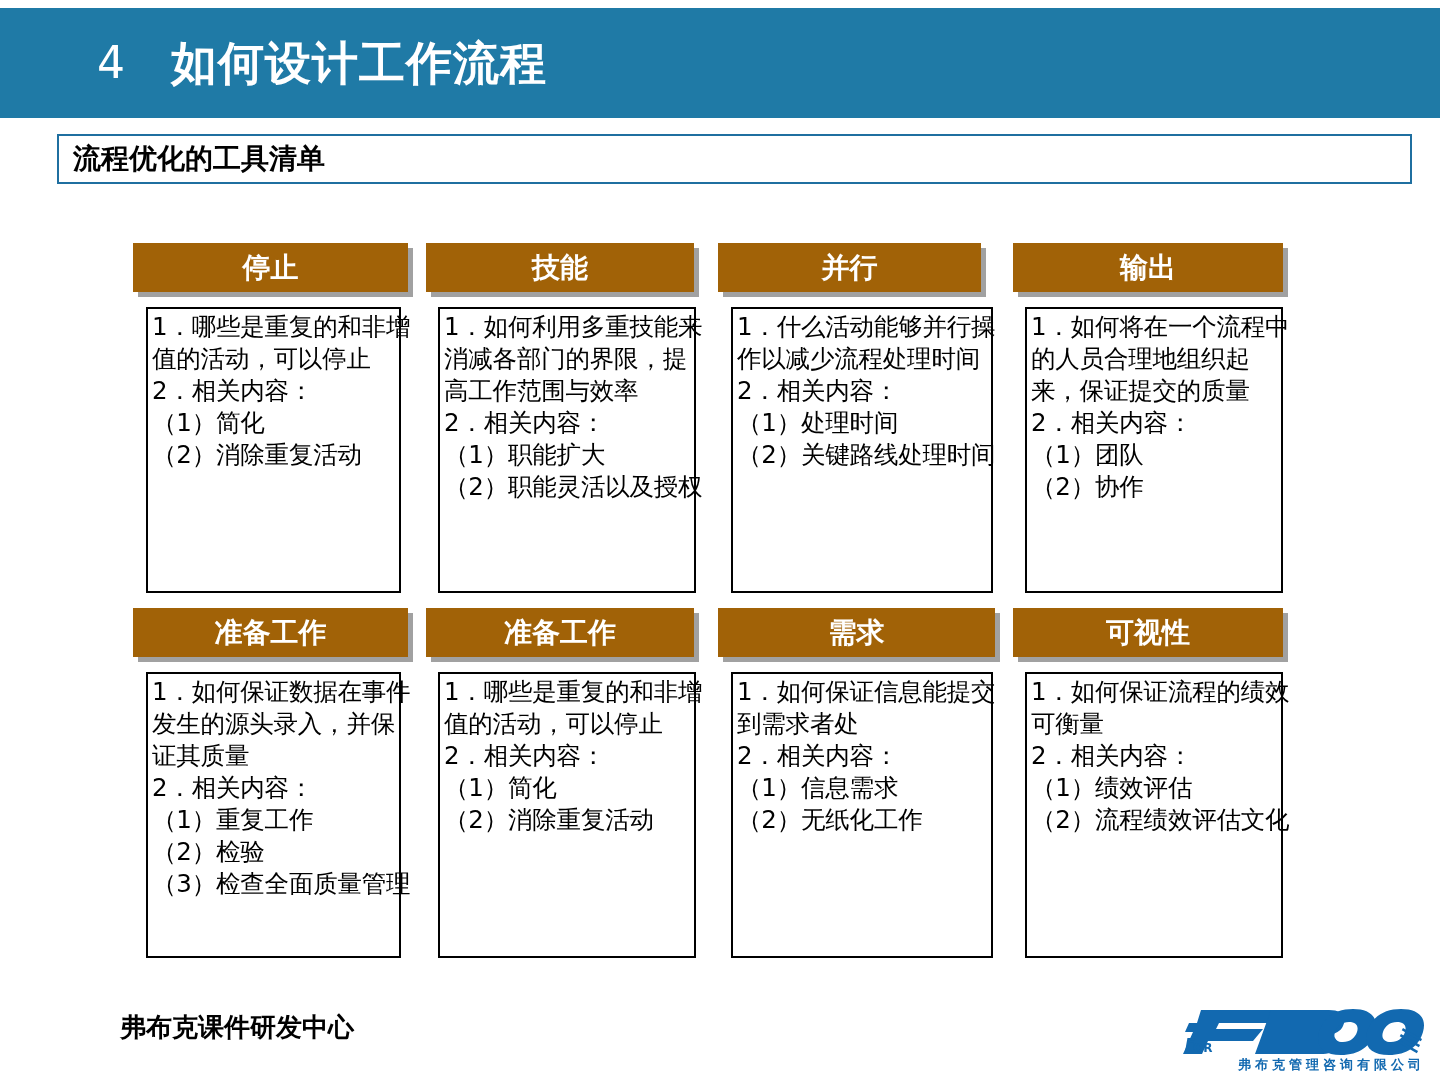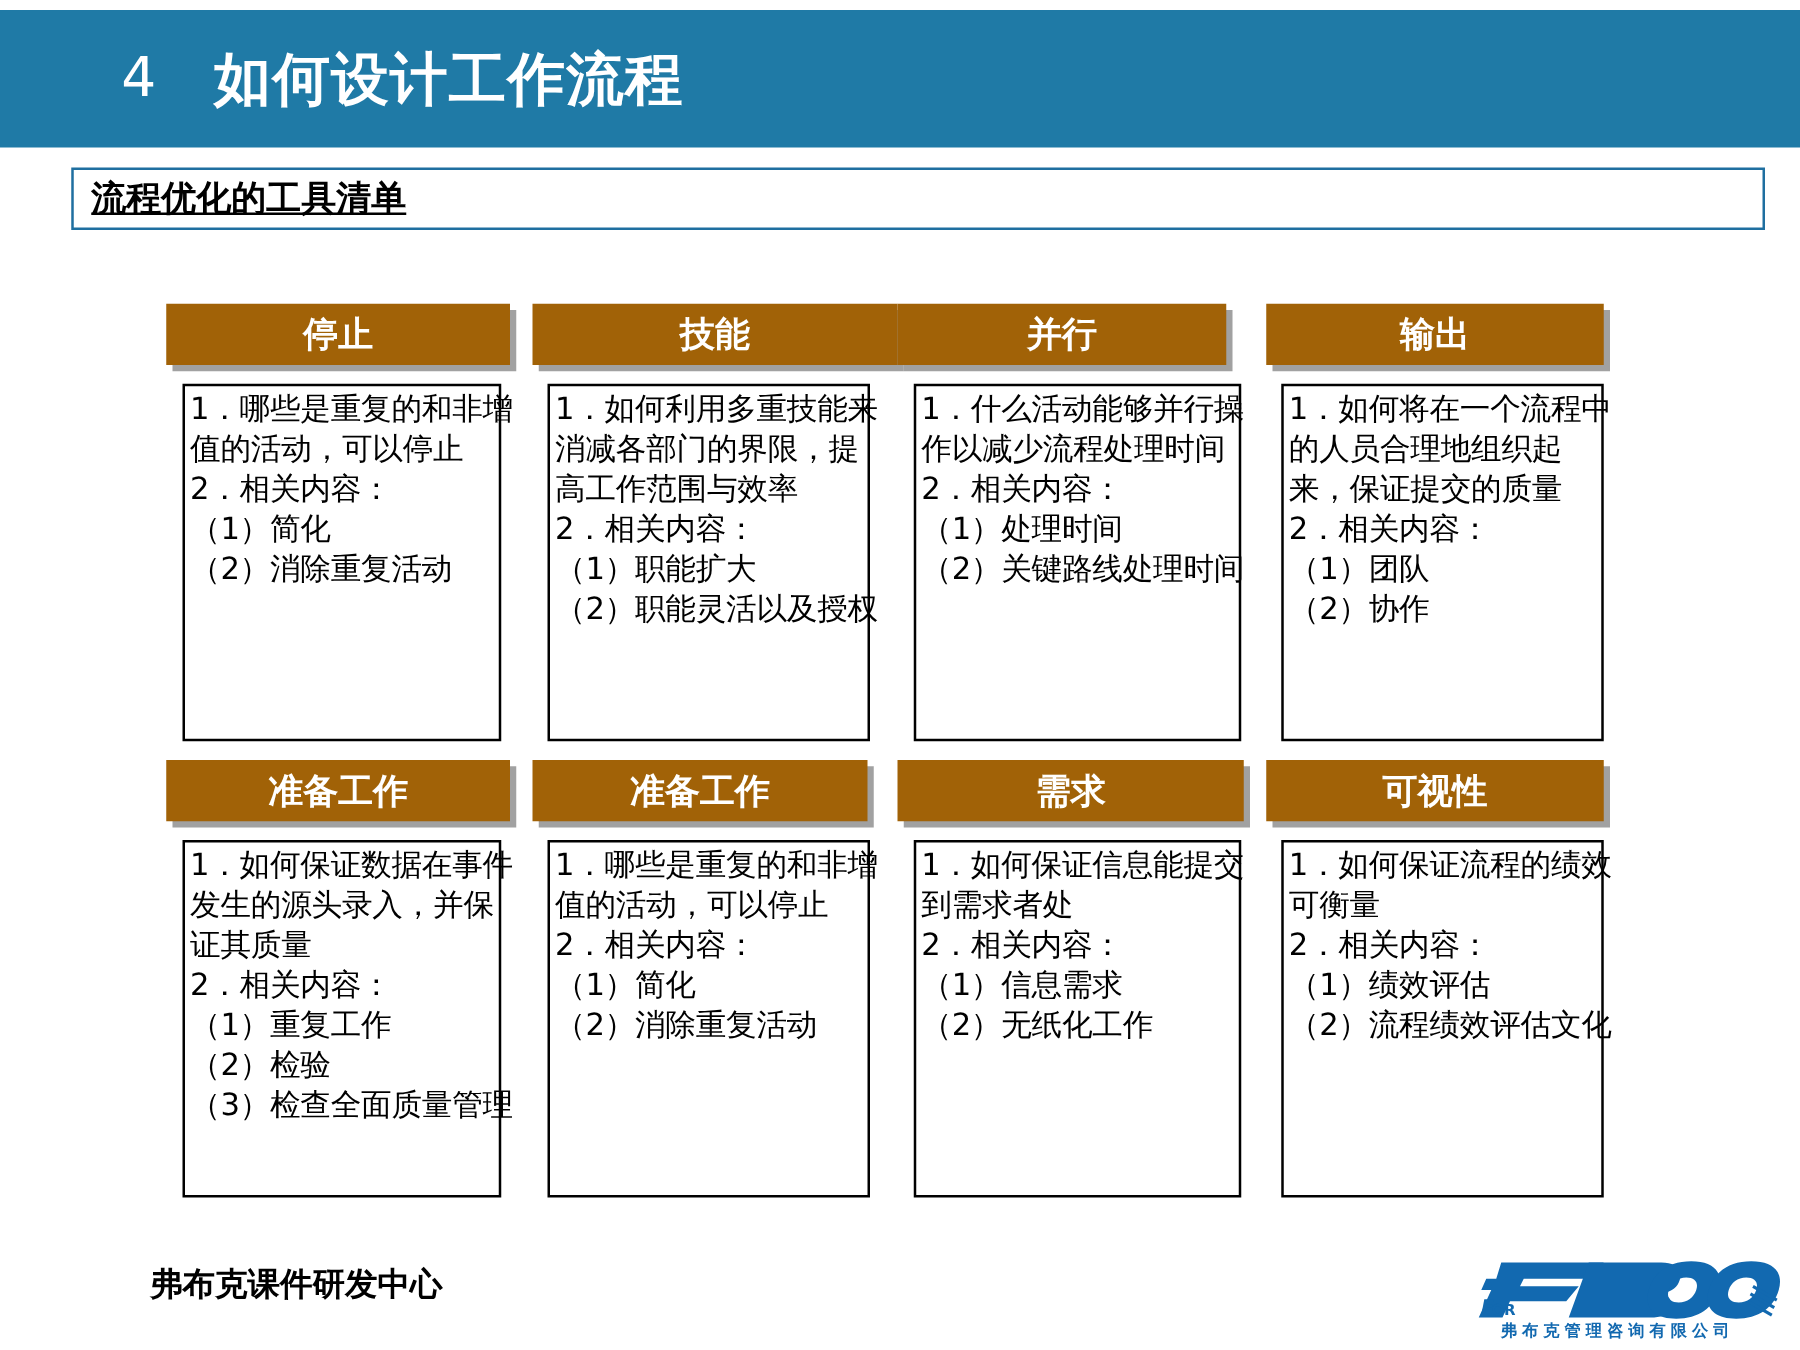--- a/index.html
+++ b/index.html
@@ -46,21 +46,20 @@
   #subtitle-box {
     position: absolute;
     left: 57px;
     top: 134px;
     width: 1355px;
     height: 50px;
     border: 2px solid #1f6fa0;
     box-sizing: border-box;
     display: flex;
     align-items: center;
-    text-decoration: underline;
   }
   #subtitle-text {
     font-size: 28px;
     font-weight: bold;
     color: #000000;
     margin-left: 14px;
     line-height: 1;
   }
 
   
@@ -112,21 +111,21 @@
     left: 1163px;
     top: 1006px;
     width: 262px;
     height: 68px;
   }
   #logo-sub {
     position: absolute;
     left: 0;
     top: 50px;
     width: 262px;
-    text-align: center;
+    text-align: right;
     font-size: 13px;
     letter-spacing: 4px;
     color: #1269b0;
     font-weight: bold;
   }
 </style>
 </head>
 <body>
 
 <div id="header-band">
@@ -140,21 +139,21 @@
 
 <div class="card" id="card-0" style="left: 133px; top: 243px; width: 275px;">
   <div class="card-header">停止</div>
   <div class="card-body" style="left: 13px; top: 64px; width: 255px; height: 286px;">
     <div class="card-text" style="width: 263px;">1．哪些是重复的和非增值的活动，可以停止
 2．相关内容：
 （1）简化
 （2）消除重复活动</div>
   </div>
 </div>
-<div class="card" id="card-1" style="left: 426px; top: 243px; width: 292px;">
+<div class="card" id="card-1" style="left: 426px; top: 243px; width: 268px;">
   <div class="card-header">技能</div>
   <div class="card-body" style="left: 12px; top: 64px; width: 258px; height: 286px;">
     <div class="card-text" style="width: 266px;">1．如何利用多重技能来消减各部门的界限，提高工作范围与效率
 2．相关内容：
 （1）职能扩大
 （2）职能灵活以及授权</div>
   </div>
 </div>
 <div class="card" id="card-2" style="left: 718px; top: 243px; width: 263px; border-radius: 24px;">
   <div class="card-header">并行</div>

